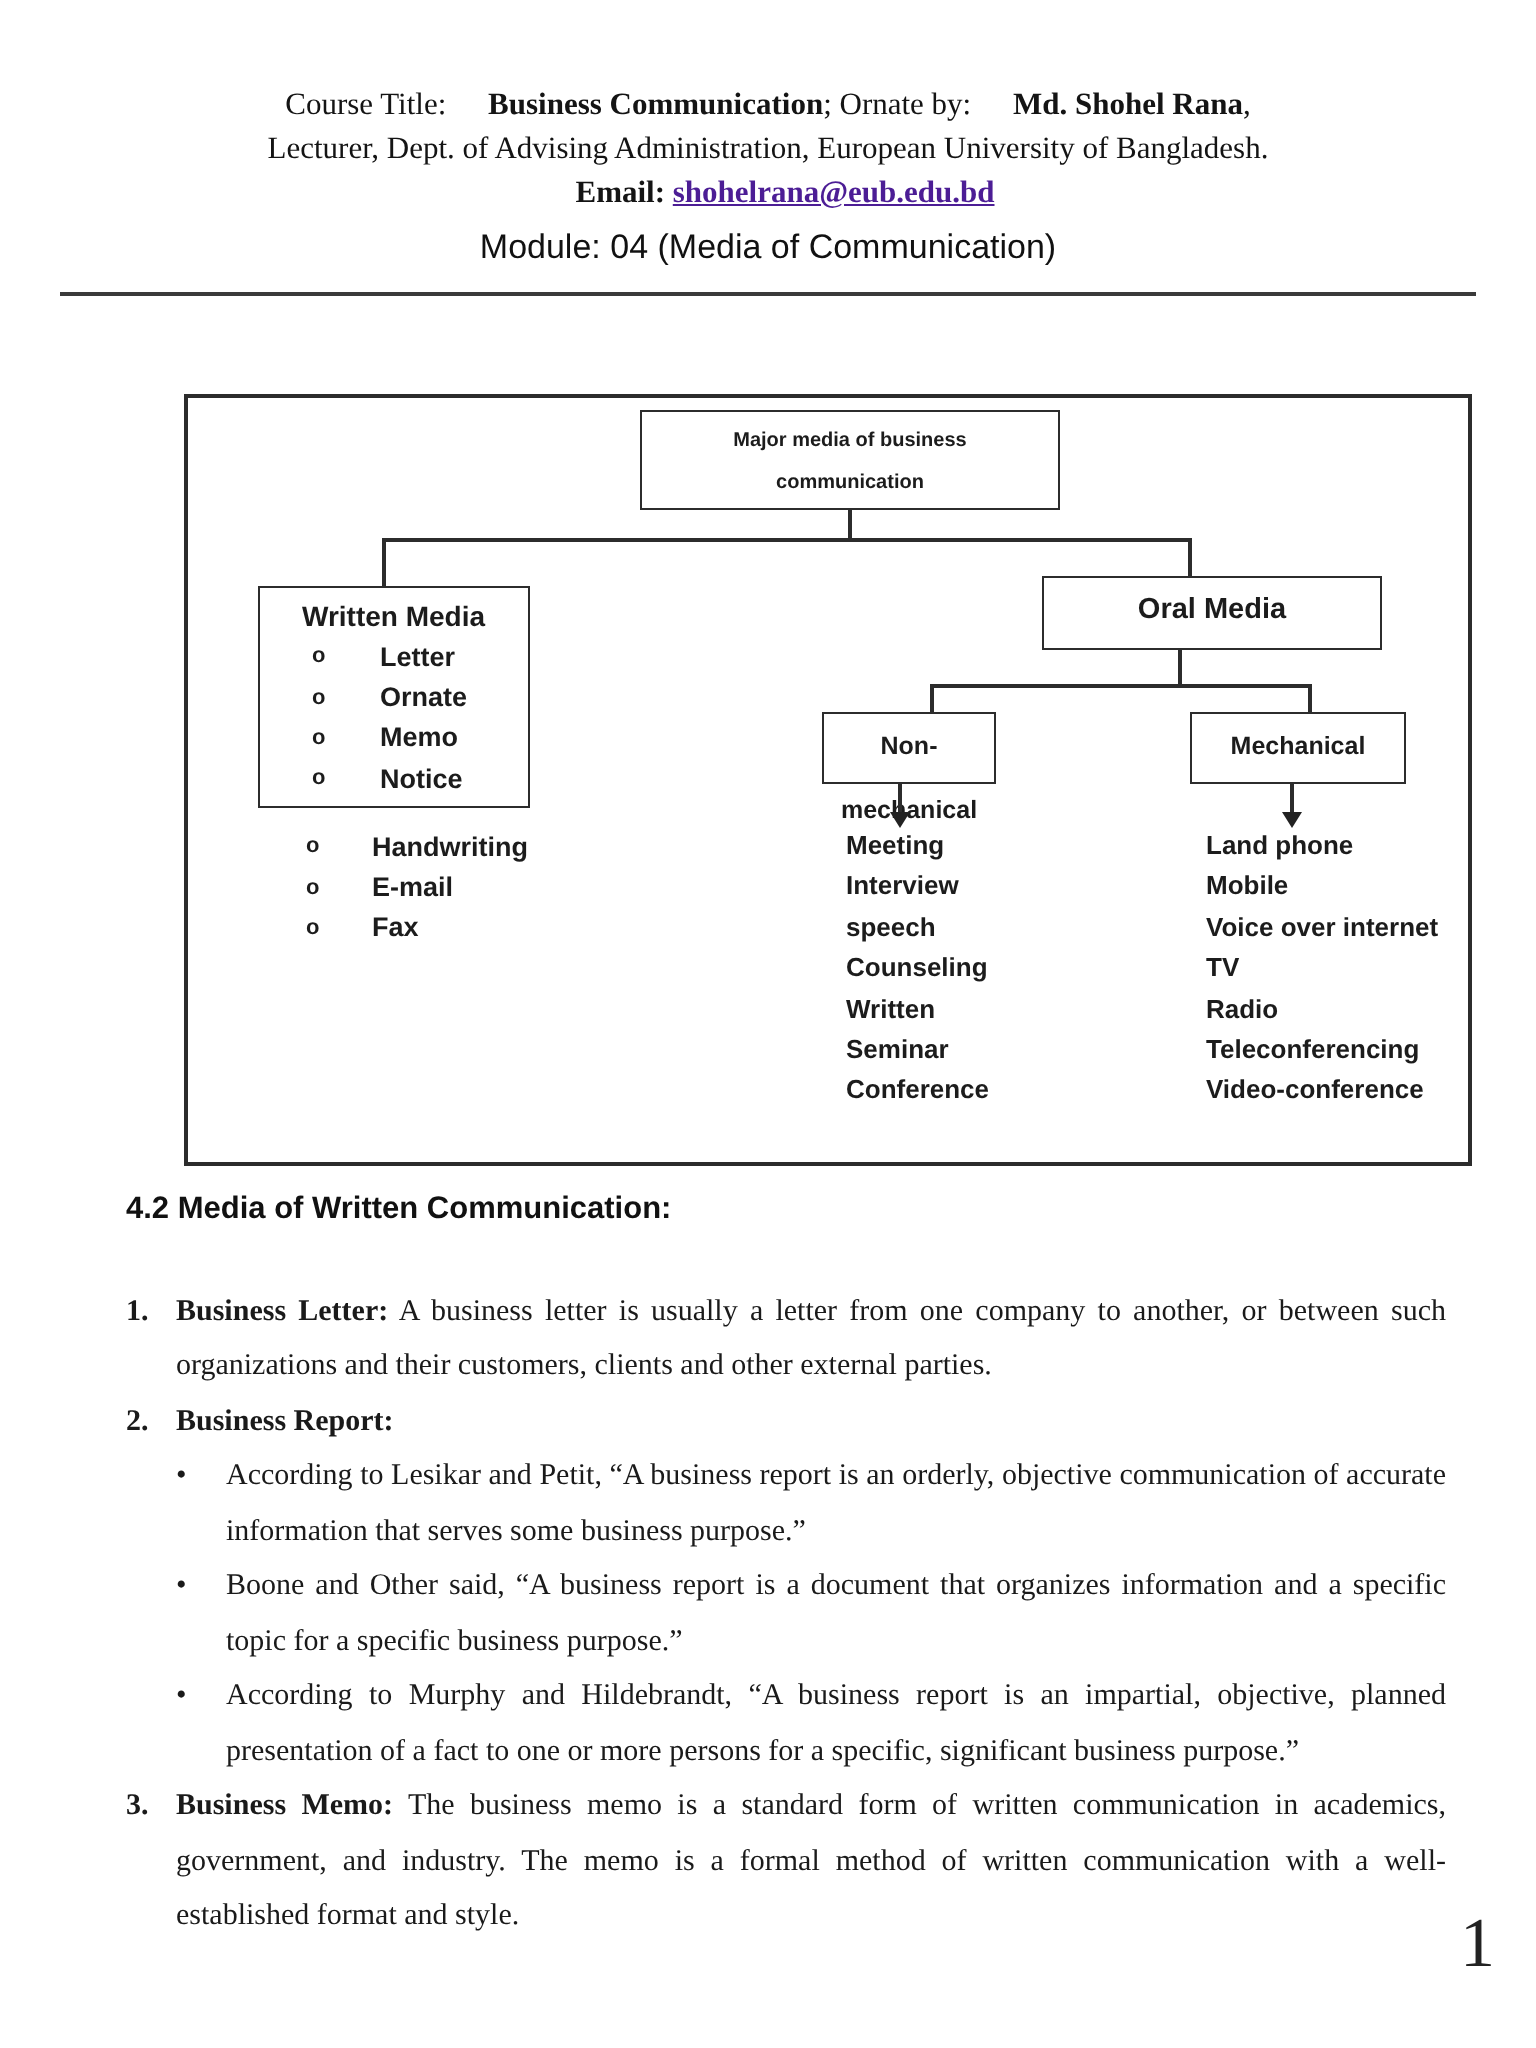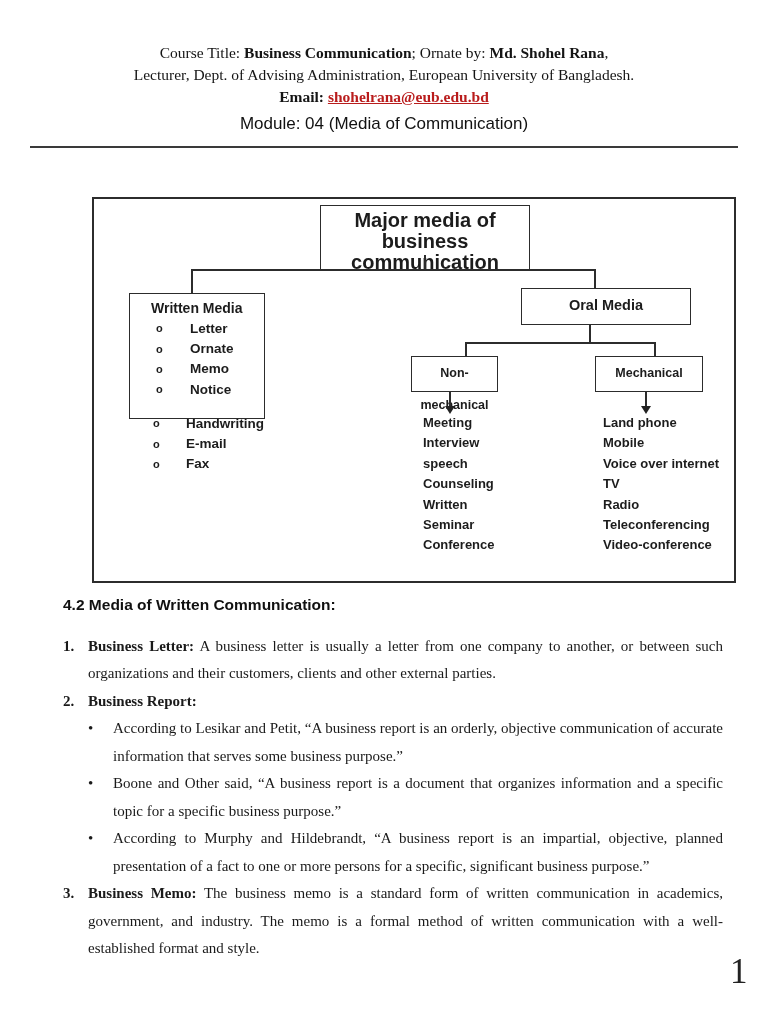--- a/index.html
+++ b/index.html
@@ -7,22 +7,22 @@
   .page {
     position:relative; width:768px; height:1024px; margin:0 auto;
     background:#ffffff; color:#1a1a1a; overflow:hidden;
     font-family:"Liberation Serif", serif;
   }
   
   .doc-header {
     position:absolute; top:42px; left:0; width:768px;
     text-align:center; font-size:15.5px; line-height:22px; color:#141414;
   }
-  .doc-header b { font-weight:700; }
-  .email-link { color:#b91c1c; font-weight:700; }
+  .doc-header b { font-weight:700;margin-left:17px; }
+  .email-link { color:#4c1d95; font-weight:700; }
   .module-title {
     position:absolute; top:114px; left:0; width:768px; text-align:center;
     font-family:"Liberation Sans", sans-serif; font-weight:400; font-size:17px; color:#111;
   }
   .rule {
     position:absolute; top:146px; left:30px; width:708px; height:1.5px; background:#3a3a3a;
   }
   
   .h-section {
     font-family:"Liberation Sans", sans-serif; font-weight:700; font-size:15.5px; color:#111;
@@ -31,25 +31,25 @@
   
   .diagram {
     position:absolute; left:92px; top:197px; width:644px; height:386px;
     border:2px solid #2c2c2c; background:#fff;
     font-family:"Liberation Sans", sans-serif; color:#1c1c1c;
   }
   .dbox {
     position:absolute; border:1.5px solid #2c2c2c; background:#fff;
     font-weight:700; text-align:center;
   }
-  .root-box { left:226px; top:6px; width:210px; height:65px; font-size:20px; line-height:21px; padding-top:4px; }
+  .root-box { left:226px; top:6px; width:210px; height:50px; font-size:10px; line-height:21px; padding-top:4px; }
   .oral-box { left:427px; top:89px; width:170px; height:37px; font-size:14.5px; line-height:33px; }
   .nonmech-box { left:317px; top:157px; width:87px; height:36px; font-size:12.5px; line-height:32px; }
   .mech-box { left:501px; top:157px; width:108px; height:36px; font-size:12.5px; line-height:32px; }
-  .written-box { left:35px; top:94px; width:136px; height:126px; text-align:left; }
+  .written-box { left:35px; top:94px; width:136px; height:111px; text-align:left; }
   .wm-title { margin:6px 0 2px 21px; font-size:14px; font-weight:700; }
   .wrow { display:flex; align-items:center; height:20.4px; }
   .wrow .wo { margin-left:26px; width:20px; font-size:11px; font-weight:700; }
   .wrow .wl { font-size:13.5px; font-weight:700;padding-left:14px; }
   .extra-list { position:absolute; left:55px; top:214px; }
   .extra-list .wrow .wo { margin-left:4px; width:19px; }
   .plain-list { position:absolute; font-size:13px; font-weight:700; line-height:20.4px; }
   .nm-list { left:329px; top:214px; }
   .m-list  { left:509px; top:214px; }
   .hline { position:absolute; height:2px; background:#2c2c2c; }
@@ -57,21 +57,21 @@
   .arrow-head {
     position:absolute; width:0; height:0;
     border-left:5px solid transparent; border-right:5px solid transparent;
     border-top:8px solid #222;
   }
   
   .content {
     position:absolute; left:63px; top:591px; width:660px;
     font-size:15px; line-height:27.5px; color:#1a1a1a;
   }
-  .content .h-section { margin-bottom:14px; }
+  .content .h-section { margin-bottom:24px; }
   .li { display:flex; }
   .li .num { flex:0 0 25px; font-weight:700; }
   .li .li-body { flex:1; text-align:justify; }
   .li .lead { font-weight:700; }
   .brow { display:flex; margin-left:25px; }
   .brow .bdot { flex:0 0 25px; }
   .brow .b-body { flex:1; text-align:justify; }
   .page-number {
     position:absolute; left:730px; top:952px; font-size:35px; color:#222;
     font-family:"Liberation Serif", serif;

